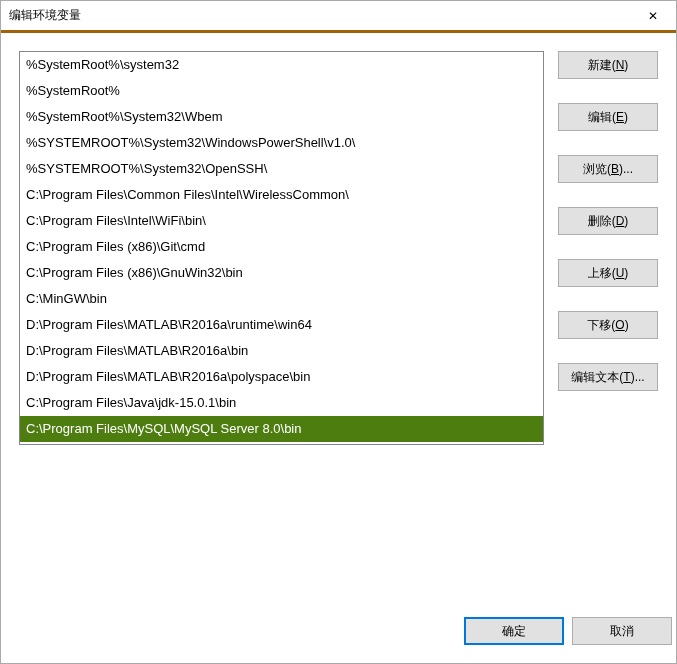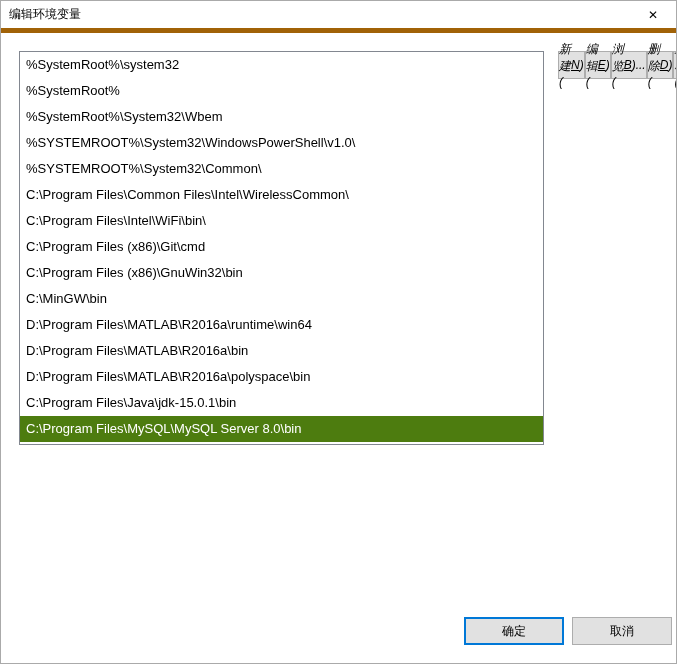--- a/index.html
+++ b/index.html
@@ -15,21 +15,21 @@
       border: 1px solid #aaa;
       display: flex;
       flex-direction: column;
     }
     .titlebar {
       display: flex;
       align-items: center;
       justify-content: space-between;
       height: 32px;
       padding: 0 0 0 8px;
-      border-bottom: 5px solid #a16207;
+      border-bottom: 3px solid #a16207;
     }
     .titlebar span {
       font-size: 12px;
     }
     .close-btn {
       width: 46px;
       height: 32px;
       display: flex;
       align-items: center;
       justify-content: center;
@@ -59,22 +59,21 @@
       overflow: hidden;
       text-overflow: ellipsis;
     }
     .list-item.selected {
       background: #4d7c0f;
       color: #fff;
     }
     .button-col {
       width: 100px;
       display: flex;
-      flex-direction: row;
-      font-style: italic;
+      flex-direction: column;
     }
     .btn {
       height: 28px;
       border: 1px solid #adadad;
       background: #e1e1e1;
       display: flex;
       align-items: center;
       justify-content: center;
       font-size: 12px;
       cursor: pointer;
@@ -110,21 +109,21 @@
     <span>✕</span>
   </div>
 </div>
 
 <div class="body">
   <div class="list-box" id="list-box">
       <div class="list-item">%SystemRoot%\system32</div>
       <div class="list-item">%SystemRoot%</div>
       <div class="list-item">%SystemRoot%\System32\Wbem</div>
       <div class="list-item">%SYSTEMROOT%\System32\WindowsPowerShell\v1.0\</div>
-      <div class="list-item">%SYSTEMROOT%\System32\Common\</div>
+      <div class="list-item">%SYSTEMROOT%\System32\OpenSSH\</div>
       <div class="list-item">C:\Program Files\Common Files\Intel\WirelessCommon\</div>
       <div class="list-item">C:\Program Files\Intel\WiFi\bin\</div>
       <div class="list-item">C:\Program Files (x86)\Git\cmd</div>
       <div class="list-item">C:\Program Files (x86)\GnuWin32\bin</div>
       <div class="list-item">C:\MinGW\bin</div>
       <div class="list-item">D:\Program Files\MATLAB\R2016a\runtime\win64</div>
       <div class="list-item">D:\Program Files\MATLAB\R2016a\bin</div>
       <div class="list-item">D:\Program Files\MATLAB\R2016a\polyspace\bin</div>
       <div class="list-item">C:\Program Files\Java\jdk-15.0.1\bin</div>
       <div class="list-item selected">C:\Program Files\MySQL\MySQL Server 8.0\bin</div>

